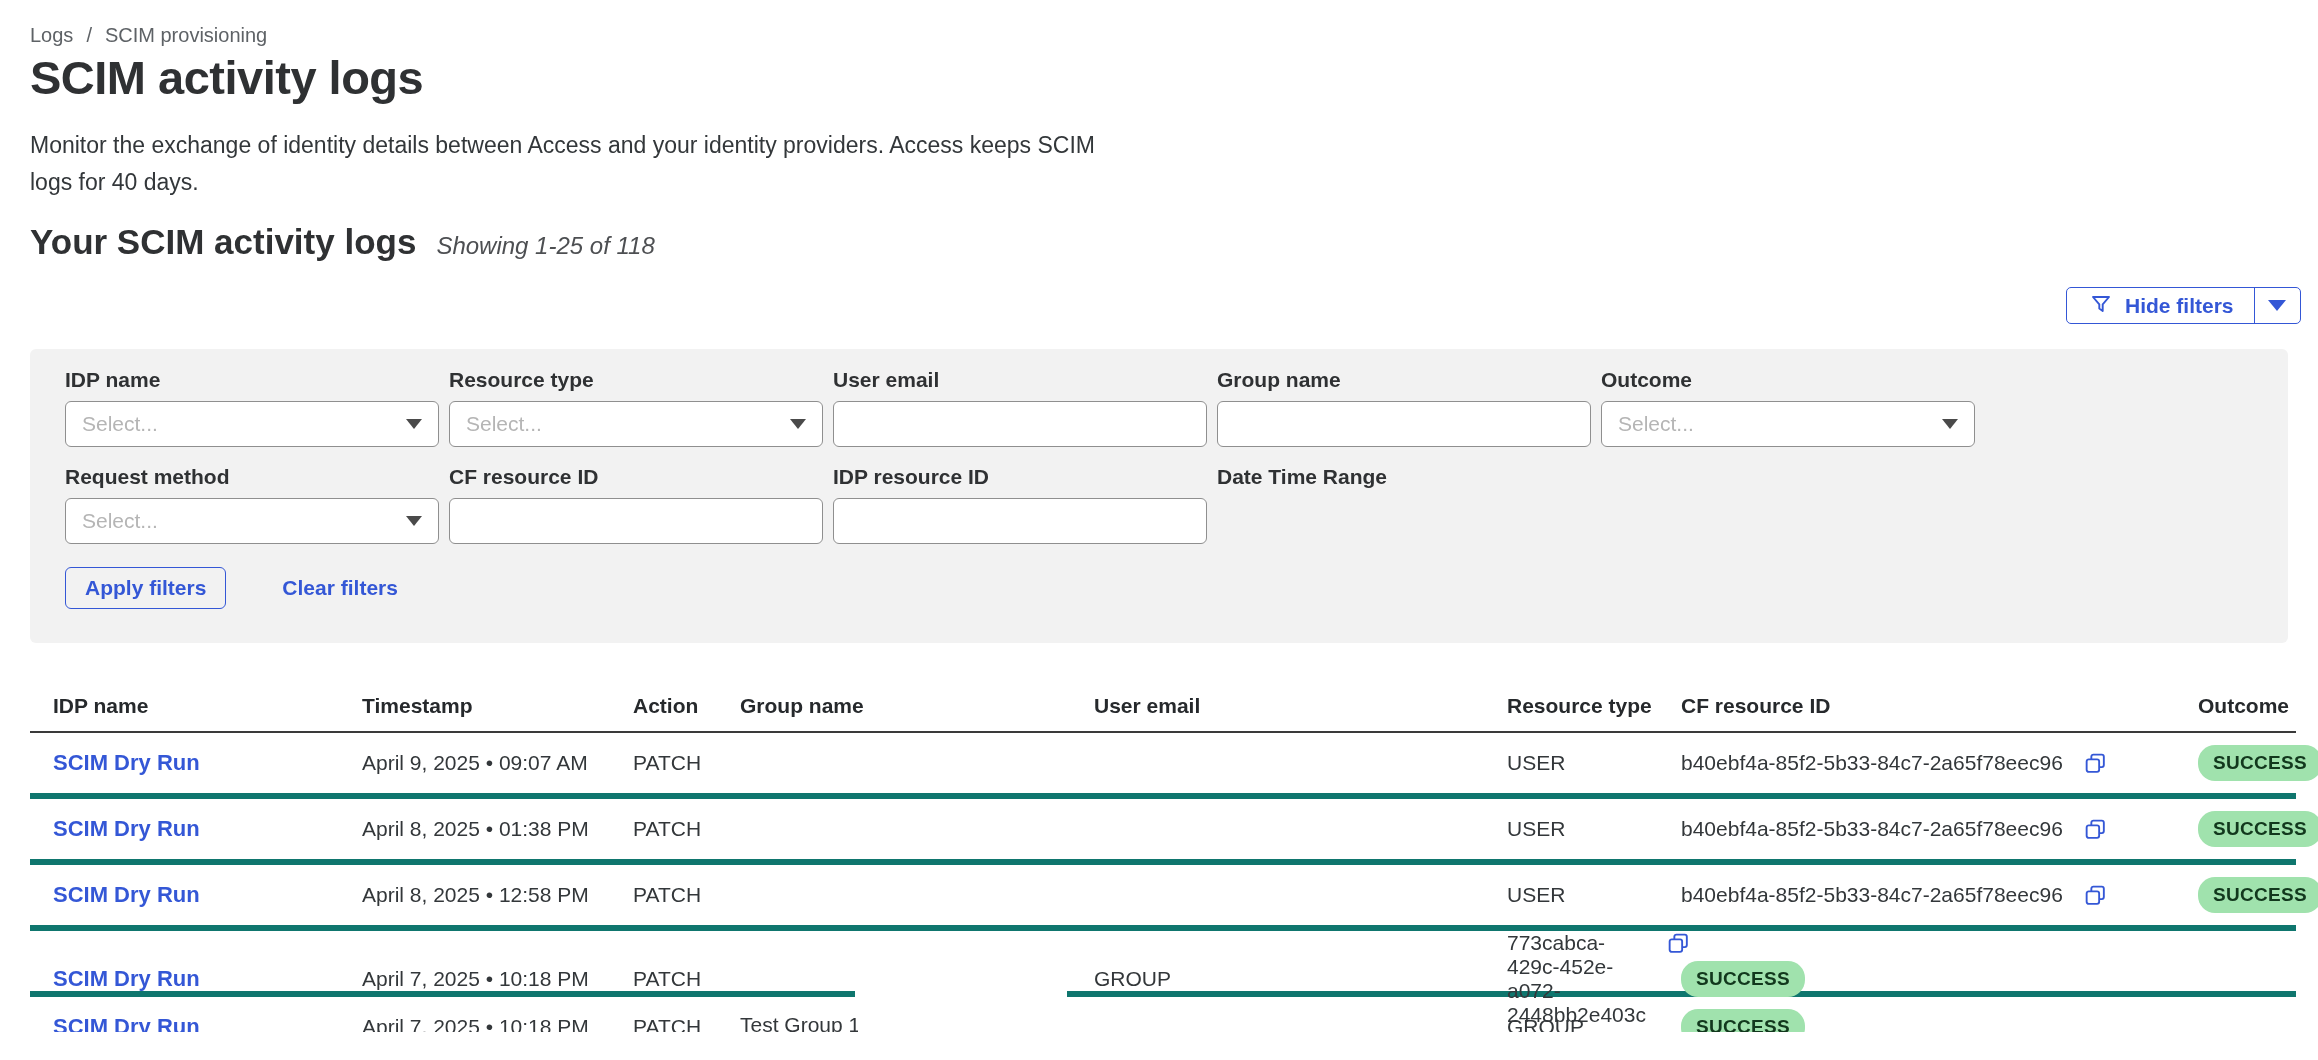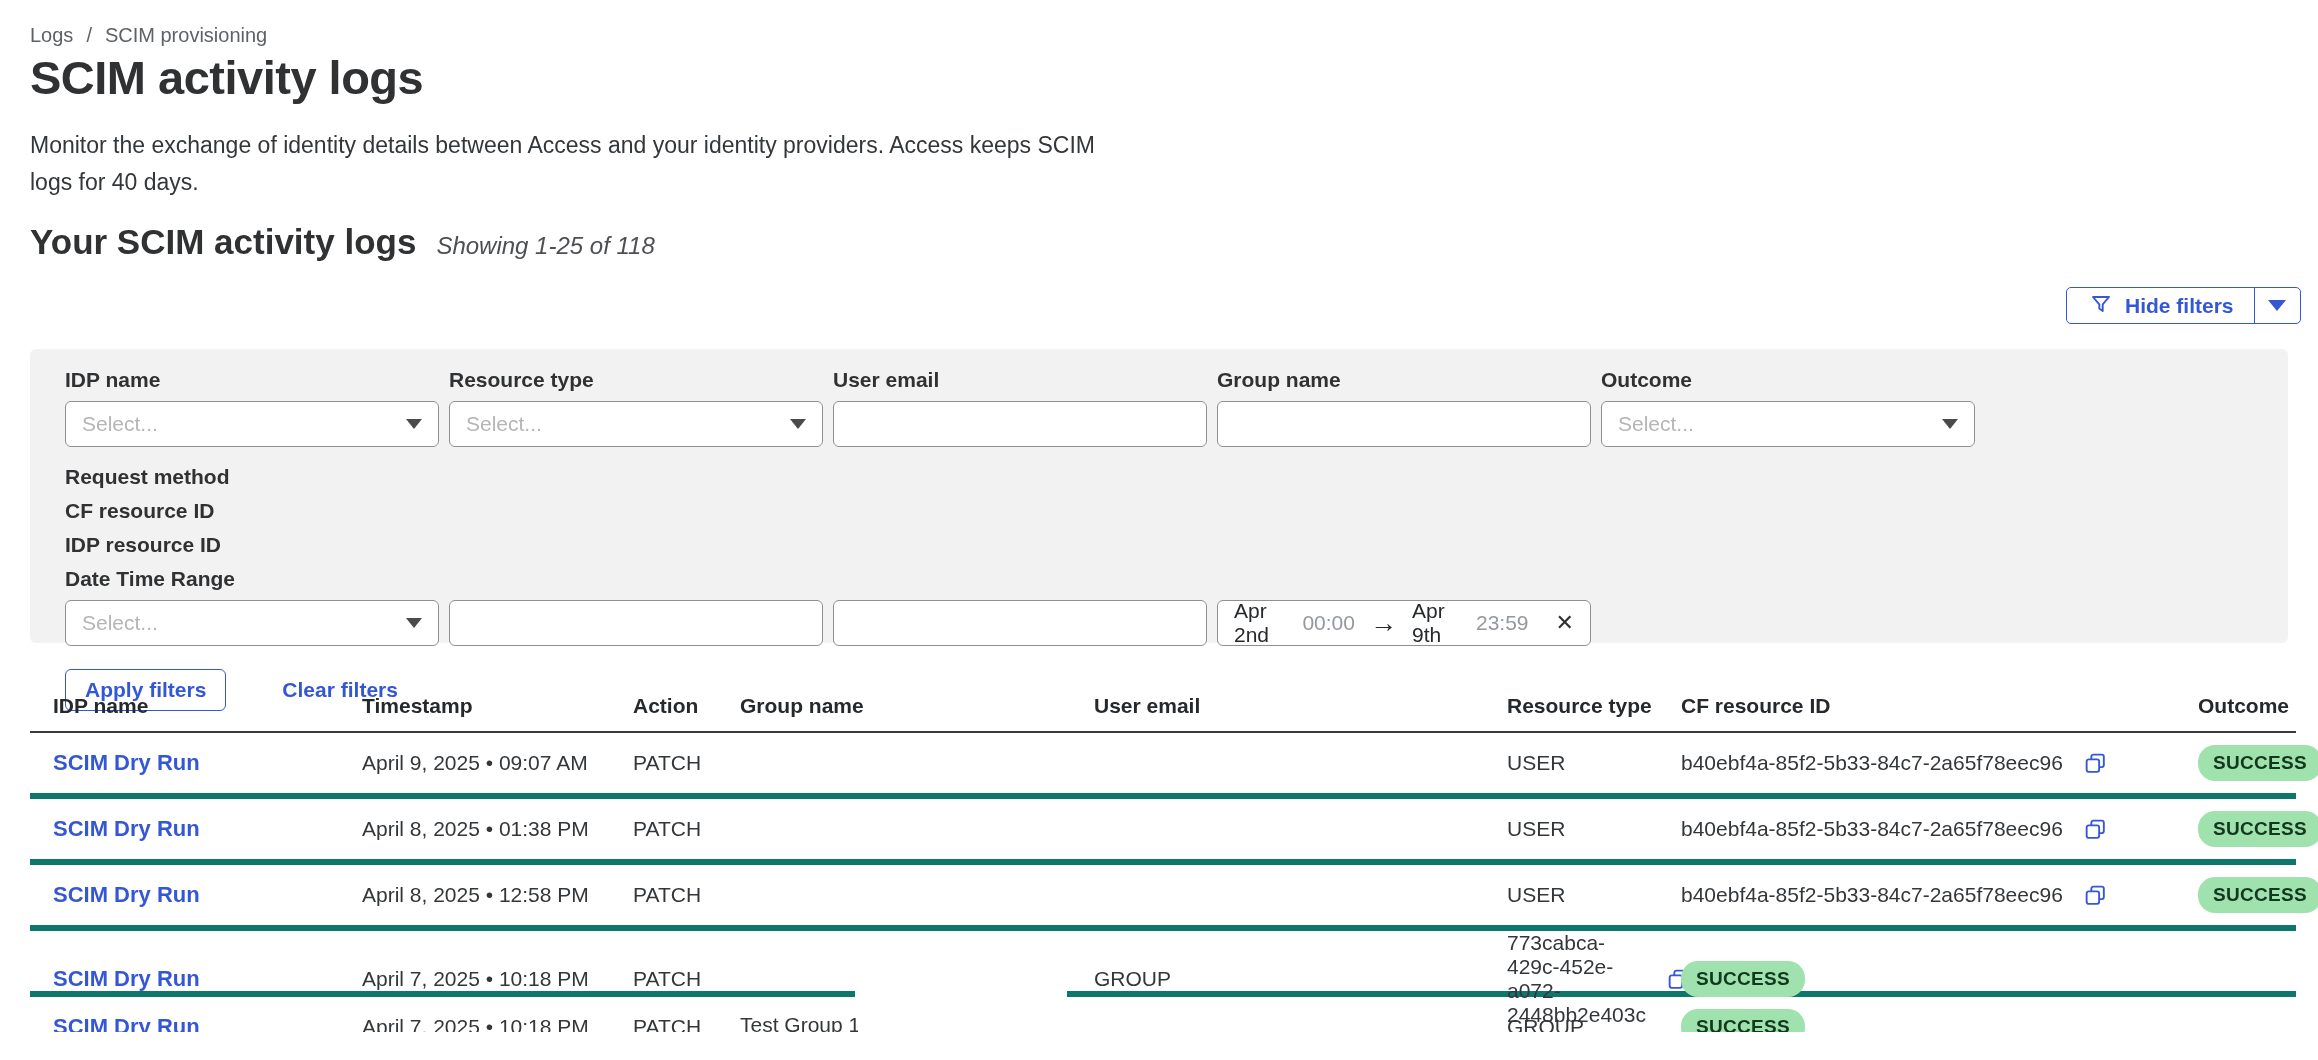--- a/index.html
+++ b/index.html
@@ -22,21 +22,21 @@
   
   .hide-filters { position:absolute; left:2066px; top:287px; height:37px; display:flex; align-items:stretch; border:1px solid #3457d6; border-radius:5px; background:#fff; cursor:pointer; }
   .hf-main { display:flex; align-items:center; gap:12px; padding:0 20px 0 22px; }
   .hf-label { font-size:21px; font-weight:600; color:#3457d6; }
   .hf-caret-box { width:46px; display:flex; align-items:center; justify-content:center; border-left:1px solid #3457d6; }
   .caret { width:0; height:0; border-left:9px solid transparent; border-right:9px solid transparent; border-top:11px solid #3457d6; }
 
   
   .filter-panel { position:absolute; left:30px; top:349px; width:2258px; height:294px; background:#f2f2f2; border-radius:6px; padding:19px 0 0 35px; }
   .flabels { display:flex; gap:10px; margin-top:0; }
-  .flabels.second { margin-top:18px;flex-direction:column; }
+  .flabels.second { margin-top:18px; }
   .flabel { width:374px; font-size:21px; font-weight:600; color:#2f3133; }
   .ffields { display:flex; gap:10px; margin-top:9px; }
   .field { width:374px; height:46px; background:#fff; border:1px solid #8f8f8f; border-radius:6px; display:flex; align-items:center; padding:8px 16px; font-size:21px; }
   .field.select { cursor:pointer; }
   .placeholder { color:#b5b5b5; }
   .sel-caret { margin-left:auto; width:0; height:0; border-left:8px solid transparent; border-right:8px solid transparent; border-top:10px solid #4a4a4a; }
   .field input { border:none; outline:none; width:100%; height:100%; font-size:21px; font-family:"Liberation Sans", sans-serif; background:transparent; color:#33373a; }
 
   .date-field { gap:13px; }
   .d-dark { color:#26292c; }
@@ -48,21 +48,21 @@
   .apply-btn { height:42px; padding:0 19px; border:1px solid #3457d6; border-radius:6px; background:transparent; color:#3457d6; font-size:21px; font-weight:600; font-family:"Liberation Sans", sans-serif; cursor:pointer; }
   .clear-link { margin-left:56px; color:#3457d6; font-size:21px; font-weight:600; text-decoration:none; cursor:pointer; }
 
   
   .table { position:absolute; left:30px; top:694px; width:2266px; }
   .tgrid { display:grid; grid-template-columns:309px 271px 107px 354px 413px 174px 517px 98px; padding-left:23px; align-items:center; }
   .thead { font-size:21px; font-weight:700; color:#26292c; padding-bottom:13px; border-bottom:2px solid #3a3a3a; }
   .trow { height:66px; border-bottom:6px solid #0f766e; font-size:21px; color:#33373a; }
   .idp-link { color:#3457d6; font-size:22px; font-weight:600; text-decoration:none; cursor:pointer; }
   .clip { display:inline-block; max-width:118px; overflow:hidden; white-space:nowrap; }
-  .cfid-cell { display:flex; align-items:center; gap:20px; }
+  .cfid-cell { display:flex; gap:20px; }
   .copy-icon { cursor:pointer; display:inline-flex; }
   .badge { display:inline-block; background:#a0e2ad; color:#12381d; font-size:19px; font-weight:700; padding:7px 15px; border-radius:17px; letter-spacing:0.3px; }
 
   .redaction { position:absolute; left:855px; top:984px; width:212px; height:14px; background:#fff; z-index:5; }
 </style>
 </head>
 <body>
 
 <div id="app">
 
@@ -132,28 +132,20 @@
     <div class="ffields">
       <div class="field select">
         <span class="placeholder">Select...</span>
         <span class="sel-caret"></span>
       </div>
       <div class="field">
         <input type="text" value="" style="">
       </div>
       <div class="field">
         <input type="text" value="" style="">
-      </div>
-      <div class="field date-field">
-        <span class="d-dark">Apr 2nd</span>
-        <span class="d-time">00:00</span>
-        <span class="d-arrow">→</span>
-        <span class="d-dark">Apr 9th</span>
-        <span class="d-time">23:59</span>
-        <span class="d-x">✕</span>
       </div>
     </div>
 
     <div class="fbuttons">
       <button class="apply-btn">Apply filters</button>
       <a class="clear-link">Clear filters</a>
     </div>
   </div>
 
   <div class="table">

